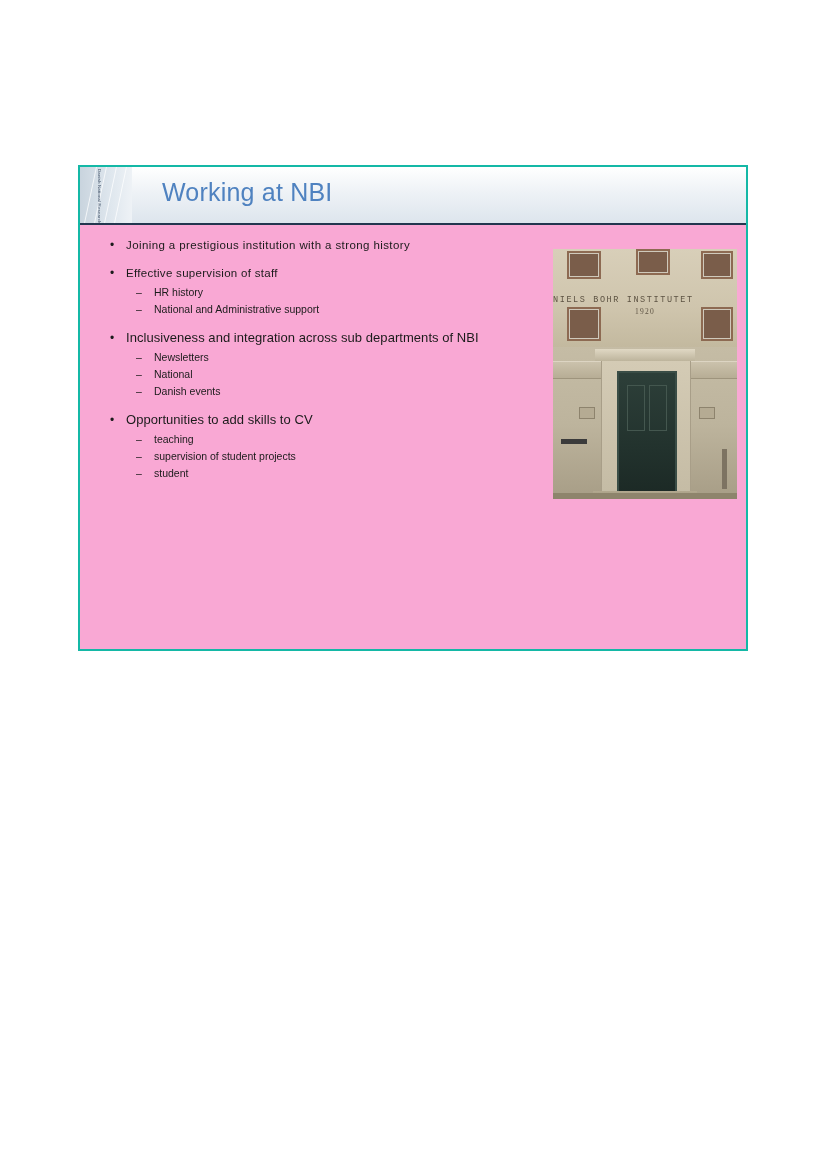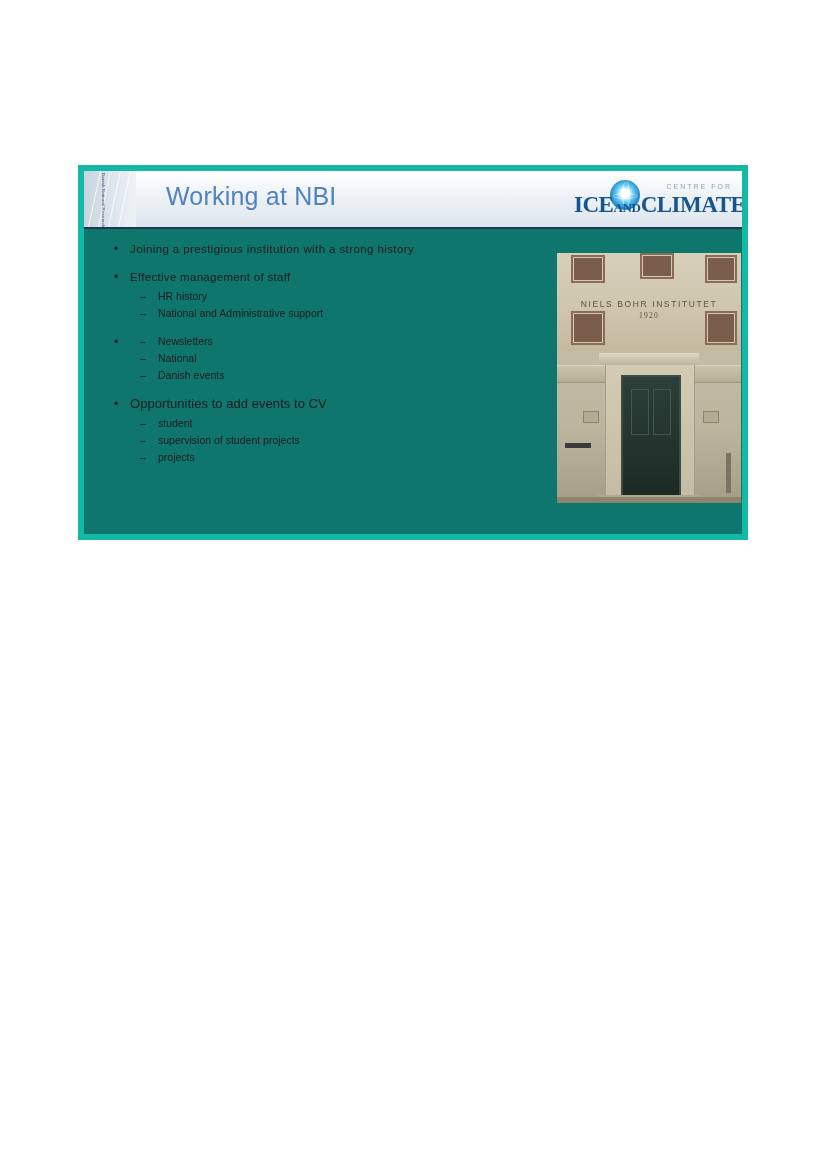--- a/index.html
+++ b/index.html
@@ -13,23 +13,23 @@
     position: relative;
     font-family: "Liberation Sans", sans-serif;
     -webkit-font-smoothing: antialiased;
   }
 
   .slide {
     position: absolute;
     left: 78px;
     top: 165px;
     width: 670px;
-    height: 375px;
-    border: 6px solid #14b8a6;
-    background: #0f766e;
+    height: 486px;
+    border: 2px solid #14b8a6;
+    background: #f9a8d4;
     box-sizing: border-box;
     overflow: hidden;
   }
 
   
   .slide-header {
     position: absolute;
     left: 0;
     top: 0;
     width: 100%;
@@ -230,22 +230,22 @@
   .ph-win-5 { left: 148px; top: 58px; width: 28px; height: 30px; }
 
   .ph-band {
     position: absolute; left: 0; top: 112px; width: 100%; height: 16px;
     background: linear-gradient(to bottom, #cbc2ac 0%, #b7ad95 100%);
     border-top: 1px solid #ddd5c3;
     border-bottom: 1px solid #9e947d;
   }
   .ph-inscription {
     position: absolute; left: 0; top: 46px; width: 100%;
-    text-align: center;
-    font-family: Liberation Sans, sans-serif;
+    text-align: left;
+    font-family: Liberation Mono, monospace;
     font-size: 8.5px;
     letter-spacing: 1.6px;
     color: #5d5343;
   }
   .ph-year {
     position: absolute; left: 0; top: 58px; width: 100%;
     text-align: center;
     font-family: "Liberation Serif", serif;
     font-size: 7.5px;
     letter-spacing: 1.2px;
@@ -312,87 +312,83 @@
       <div class="strip-line" style="left:10px;"></div>
       <div class="strip-line" style="left:20px;"></div>
       <div class="strip-line" style="left:30px;"></div>
       <div class="strip-line" style="left:40px;"></div>
       <div class="dnrf-text">Danish National
 Research Foundation</div>
     </div>
 
     <div class="slide-title">Working at NBI</div>
 
-    <div class="logo">
-      <div class="logo-globe"></div>
-      <div class="logo-centre-for">CENTRE FOR</div>
-      <div class="logo-wordmark"><span>ICE</span><span class="small">AND</span><span>CLIMATE</span></div>
-    </div>
   </div>
 
   <div class="slide-body">
 
     <div class="bullets">
 
       <div class="grp">
         <div class="b1 lvl1-a">
           <span class="dot">•</span>
           <span>Joining a prestigious institution with a strong history</span>
         </div>
       </div>
 
       <div class="grp">
         <div class="b1 lvl1-b">
           <span class="dot">•</span>
-          <span>Effective management of staff</span>
+          <span>Effective supervision of staff</span>
         </div>
         <div class="b2">
           <span class="dash">–</span>
           <span>HR history</span>
         </div>
         <div class="b2">
           <span class="dash">–</span>
           <span>National and Administrative support</span>
         </div>
       </div>
 
       <div class="grp">
         <div class="b1 lvl1-c">
           <span class="dot">•</span>
+          <span>Inclusiveness and integration across sub departments of NBI</span>
         </div>
         <div class="b2">
           <span class="dash">–</span>
           <span>Newsletters</span>
         </div>
         <div class="b2">
           <span class="dash">–</span>
           <span>National</span>
         </div>
         <div class="b2">
           <span class="dash">–</span>
           <span>Danish events</span>
         </div>
       </div>
 
       <div class="grp">
         <div class="b1 lvl1-d">
           <span class="dot">•</span>
-          <span>Opportunities to add events to CV</span>
+          <span>Opportunities to add skills to CV</span>
+        </div>
+        <div class="b2">
+          <span class="dash">–</span>
+          <span>teaching</span>
+        </div>
+        <div class="b2">
+          <span class="dash">–</span>
+          <span>supervision of student projects</span>
         </div>
         <div class="b2">
           <span class="dash">–</span>
           <span>student</span>
-        </div>
-        <div class="b2">
-          <span class="dash">–</span>
-          <span>supervision of student projects</span>
-        </div>
-        <div class="b2">
-          <span class="dash">–</span>
-          <span>projects</span>
         </div>
       </div>
 
     </div>
 
     <div class="photo">
       <div class="ph-sky"></div>
       <div class="ph-upper"></div>
       <div class="ph-window ph-win-1"></div>
       <div class="ph-window ph-win-2"></div>

